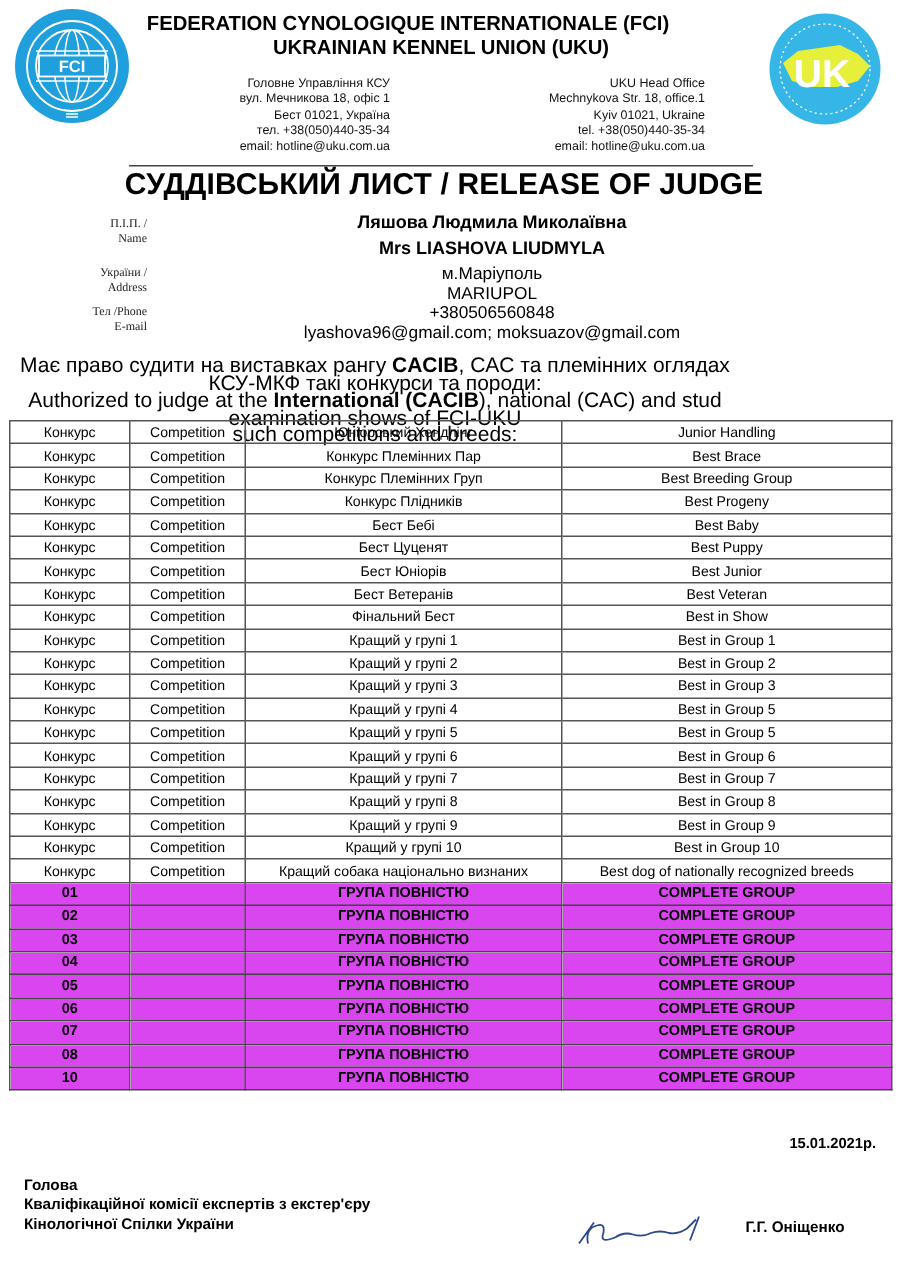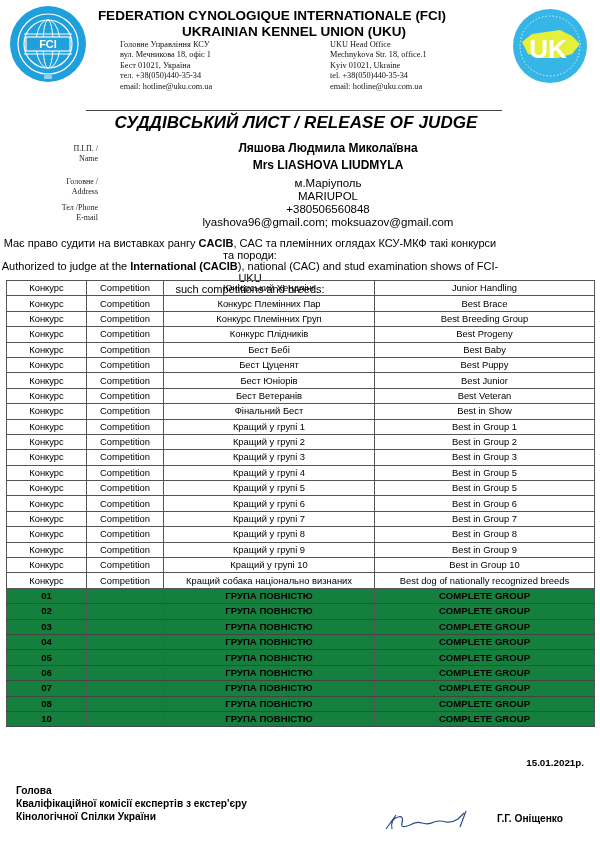--- a/index.html
+++ b/index.html
@@ -2,34 +2,34 @@
 <html><head>
 <meta charset="utf-8">
 <style>
   html, body { margin: 0; padding: 0; background: #ffffff; }
   body { width: 600px; height: 843px; position: relative; overflow: hidden; font-family: "Liberation Sans", sans-serif; color: #000; }
   .logo { position: absolute; top: 4px; width: 80px; height: 80px; }
   .logo-fci { left: 8px; }
   .logo-uku { left: 510px; top: 6px; }
   .hdr-title { position: absolute; left: 0; width: 544px; top: 8px; text-align: center; font-weight: bold; font-size: 13.5px; line-height: 16px; }
   .hdr-title .l2 { display: block; margin-left: 0; padding-left: 44px; }
-  .office { position: absolute; top: 40px; font-size: 8.3px; line-height: 10.4px; text-align: left; color: #111; font-family: Liberation Serif, serif; }
+  .office { position: absolute; top: 50px; font-size: 8.3px; line-height: 10.4px; text-align: right; color: #111; }
   .office-ua { left: 120px; width: 140px; }
   .office-en { left: 330px; width: 140px; }
   .rule { position: absolute; left: 86px; width: 416px; top: 110px; height: 0; border-top: 1px solid #444; }
-  .doc-title { position: absolute; left: 0; width: 592px; top: 112px; text-align: center; font-weight: bold; font-size: 17px; line-height: 22px; letter-spacing: 0.1px; font-style: italic; }
+  .doc-title { position: absolute; left: 0; width: 592px; top: 112px; text-align: center; font-weight: bold; font-size: 20px; line-height: 22px; letter-spacing: 0.1px; }
   .lbl { position: absolute; left: 40px; width: 58px; text-align: right; font-family: "Liberation Serif", serif; font-size: 8px; line-height: 10px; color: #222; }
   .val { position: absolute; left: 160px; width: 336px; text-align: center; font-size: 11.5px; line-height: 14px; }
   .val.b { font-weight: bold; font-size: 12px; }
-  .auth { position: absolute; left: 0; width: 500px; top: 238px; text-align: center; font-size: 11px; line-height: 11.5px; }
+  .auth { position: absolute; left: 0; width: 500px; top: 238px; text-align: center; font-size: 14px; line-height: 11.5px; }
   .auth b { font-weight: bold; }
   table.grid { position: absolute; left: 6px; top: 280px; width: 588px; border-collapse: collapse; table-layout: fixed; }
   table.grid td { border: 1px solid #555; height: 14.4px; padding: 0; font-size: 9.4px; line-height: 14px; text-align: center; white-space: nowrap; overflow: hidden; }
   table.grid { border: 1.4px solid #333; }
-  tr.group td { background: #15803d; font-weight: bold; font-size: 9.6px; border-bottom: 1.3px solid #444; text-align: center; }
+  tr.group td { background: #d946ef; font-weight: bold; font-size: 9.6px; border-bottom: 1.3px solid #444; text-align: center; }
   .date { position: absolute; right: 16px; top: 757px; font-weight: bold; font-size: 9.8px; }
   .footer { position: absolute; left: 16px; top: 784px; font-weight: bold; font-size: 10.2px; line-height: 13px; }
   .signature { position: absolute; left: 382px; top: 805px; width: 90px; height: 30px; }
   .signer { position: absolute; left: 497px; top: 813px; font-weight: bold; font-size: 10.2px; }
 </style>
 </head>
 <body>
 
 <svg class="logo logo-fci" viewBox="0 0 80 80">
   <circle cx="40" cy="40" r="38" fill="#1fa0dc"></circle>
@@ -71,21 +71,21 @@
   <div>tel. +38(050)440-35-34</div>
   <div>email: hotline@uku.com.ua</div>
 </div>
 
 <div class="rule"></div>
 
 <div class="doc-title">СУДДІВСЬКИЙ ЛИСТ / RELEASE OF JUDGE</div>
 
 <div class="lbl" style="top:144px">П.І.П. /</div>
 <div class="lbl" style="top:154px">Name</div>
-<div class="lbl" style="top:177px">Головне /</div>
+<div class="lbl" style="top:177px">України /</div>
 <div class="lbl" style="top:187px">Address</div>
 <div class="lbl" style="top:203px">Тел /Phone</div>
 <div class="lbl" style="top:213px">E-mail</div>
 
 <div class="val b" style="top:141px">Ляшова Людмила Миколаївна</div>
 <div class="val b" style="top:158px">Mrs LIASHOVA LIUDMYLA</div>
 <div class="val" style="top:176px">м.Маріуполь</div>
 <div class="val" style="top:189px">MARIUPOL</div>
 <div class="val" style="top:202px">+380506560848</div>
 <div class="val" style="top:215px">lyashova96@gmail.com; moksuazov@gmail.com</div>

